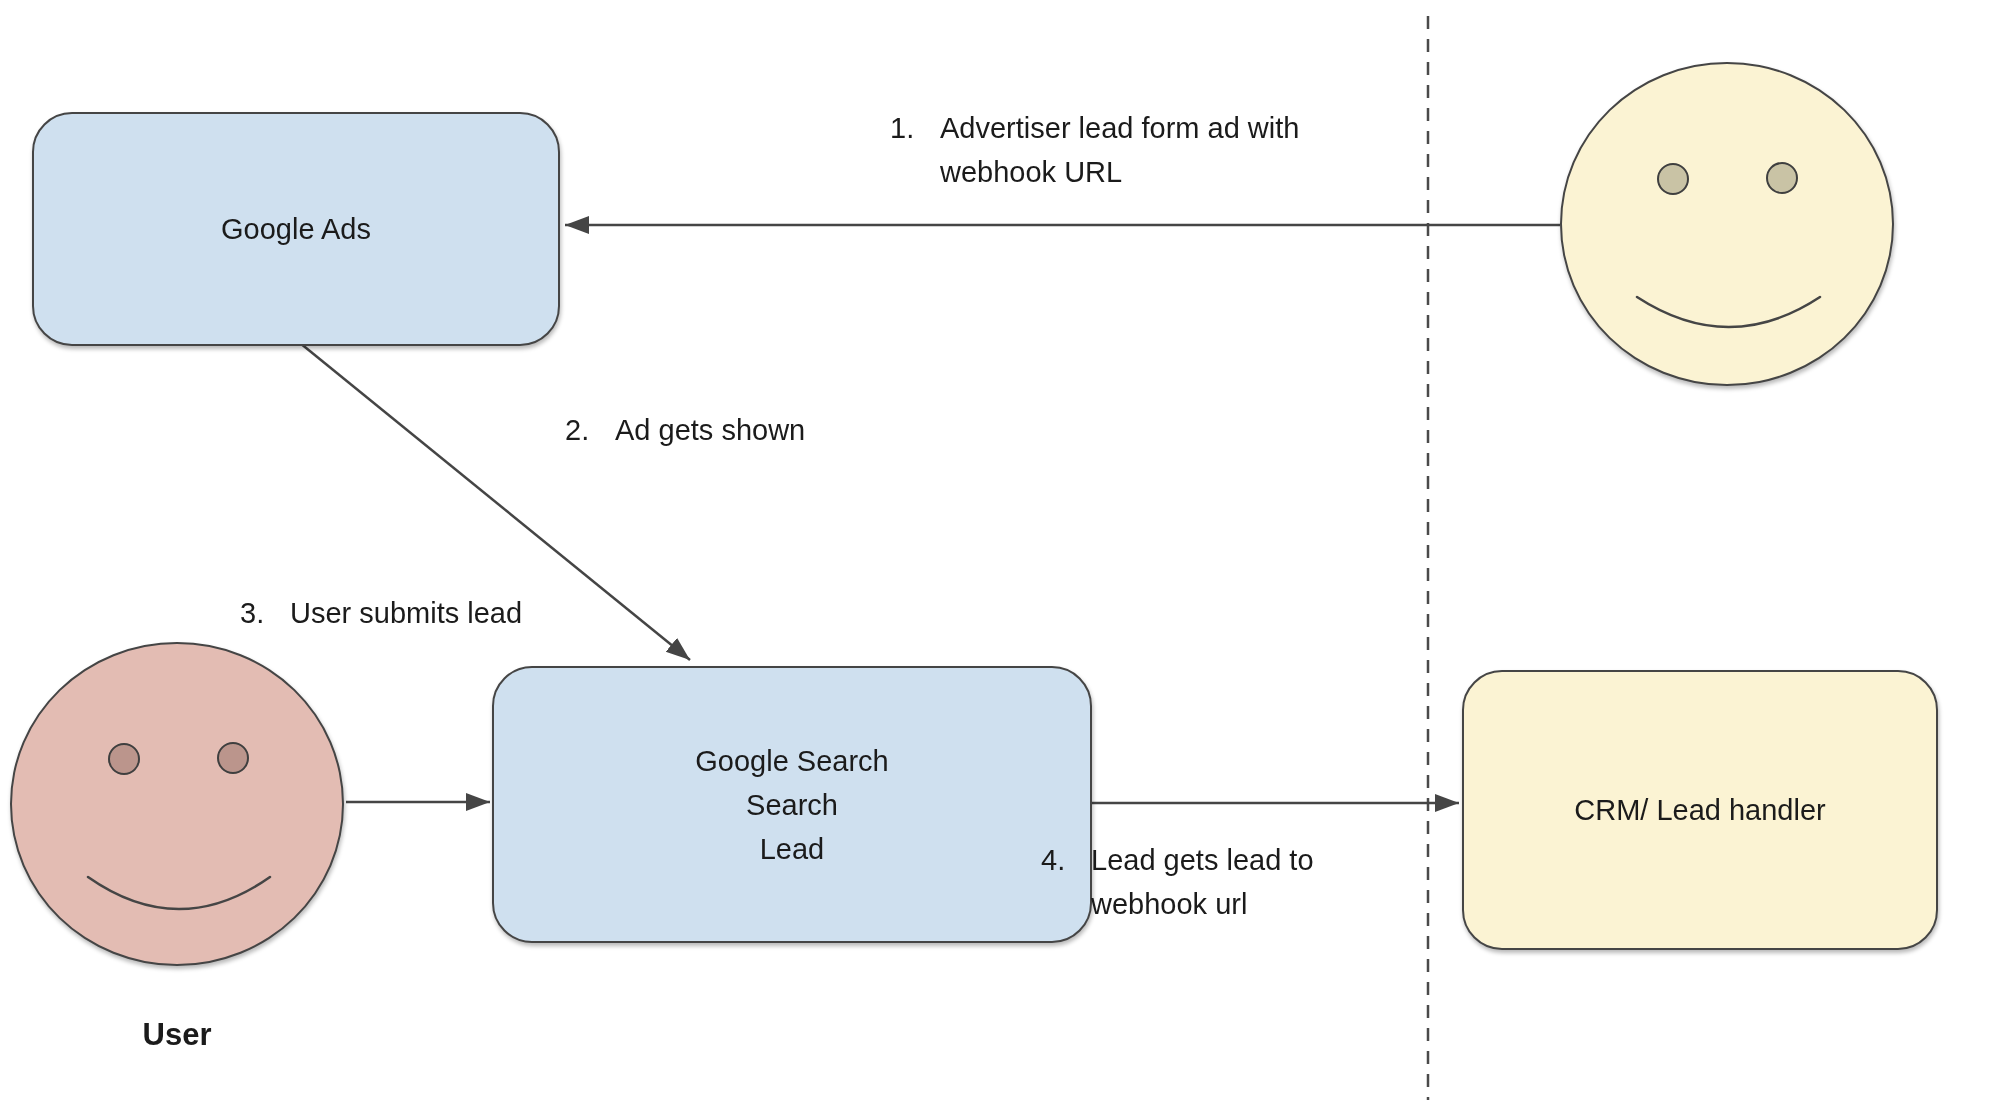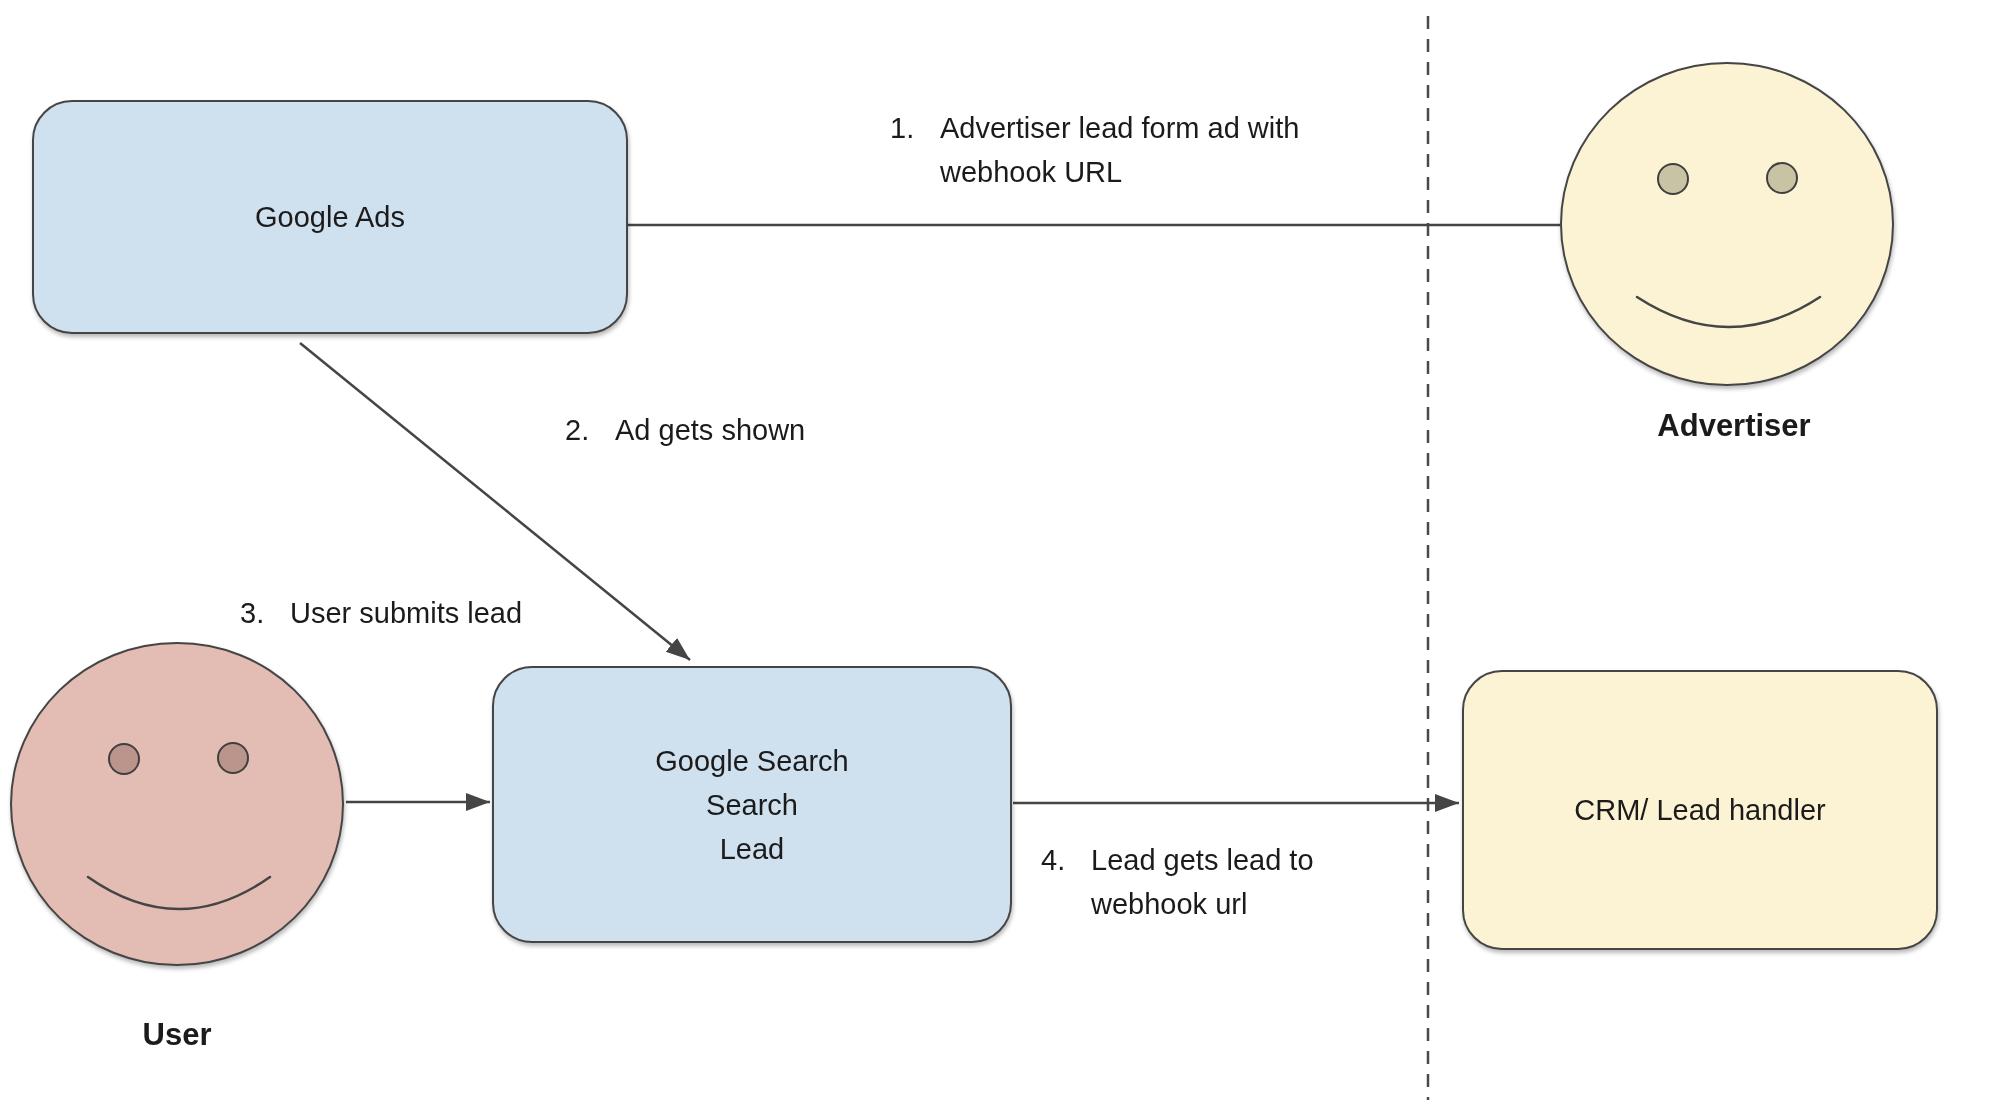--- a/index.html
+++ b/index.html
@@ -70,42 +70,41 @@
         <path d="M0,0 L24,9 L0,18 Z" fill="#454545"></path>
       </marker>
     </defs>
     <line x1="1428" y1="16" x2="1428" y2="1100" stroke="#4a4a4a" stroke-width="2.5" stroke-dasharray="13 10"></line>
     <line x1="1560" y1="225" x2="565" y2="225" stroke="#454545" stroke-width="2.5" marker-end="url(#ah)"></line>
     <line x1="300" y1="343" x2="690" y2="660" stroke="#454545" stroke-width="2.5" marker-end="url(#ah)"></line>
     <line x1="346" y1="802" x2="490" y2="802" stroke="#454545" stroke-width="2.5" marker-end="url(#ah)"></line>
     <line x1="1013" y1="803" x2="1459" y2="803" stroke="#454545" stroke-width="2.5" marker-end="url(#ah)"></line>
   </svg>
 
-  <div class="node node-blue" style="left:32px;top:100px;width:596px;height:234px;">
+  <div class="node node-blue" style="left:32px;top:112px;width:528px;height:234px;">
     <div>Google Ads</div>
   </div>
 
-  <div class="node node-blue" style="left:492px;top:666px;width:520px;height:277px;">
+  <div class="node node-blue" style="left:492px;top:666px;width:600px;height:277px;">
     <div>Google Search</div>
     <div>Search</div>
     <div>Lead</div>
   </div>
 
   <div class="node node-cream" style="left:1462px;top:670px;width:476px;height:280px;">
     <div>CRM/ Lead handler</div>
   </div>
 
   <div class="face face-cream" style="left:1560px;top:62px;">
     <div class="eye eye-tan" style="left:95px;top:99px;"></div>
     <div class="eye eye-tan" style="left:204px;top:98px;"></div>
     <svg class="smile-svg" viewBox="0 0 329 319">
       <path d="M75,233 Q167,293 258,233" fill="none" stroke="#454545" stroke-width="2.5" stroke-linecap="round"></path>
     </svg>
   </div>
-  <div class="actor-label" style="left:1567px;top:408px;">Advertiser</div>
 
   <div class="face face-pink" style="left:10px;top:642px;">
     <div class="eye eye-mauve" style="left:96px;top:99px;"></div>
     <div class="eye eye-mauve" style="left:205px;top:98px;"></div>
     <svg class="smile-svg" viewBox="0 0 329 319">
       <path d="M76,233 Q167,297 258,233" fill="none" stroke="#454545" stroke-width="2.5" stroke-linecap="round"></path>
     </svg>
   </div>
   <div class="actor-label" style="left:10px;top:996px;margin-top:21px;">User</div>
 

